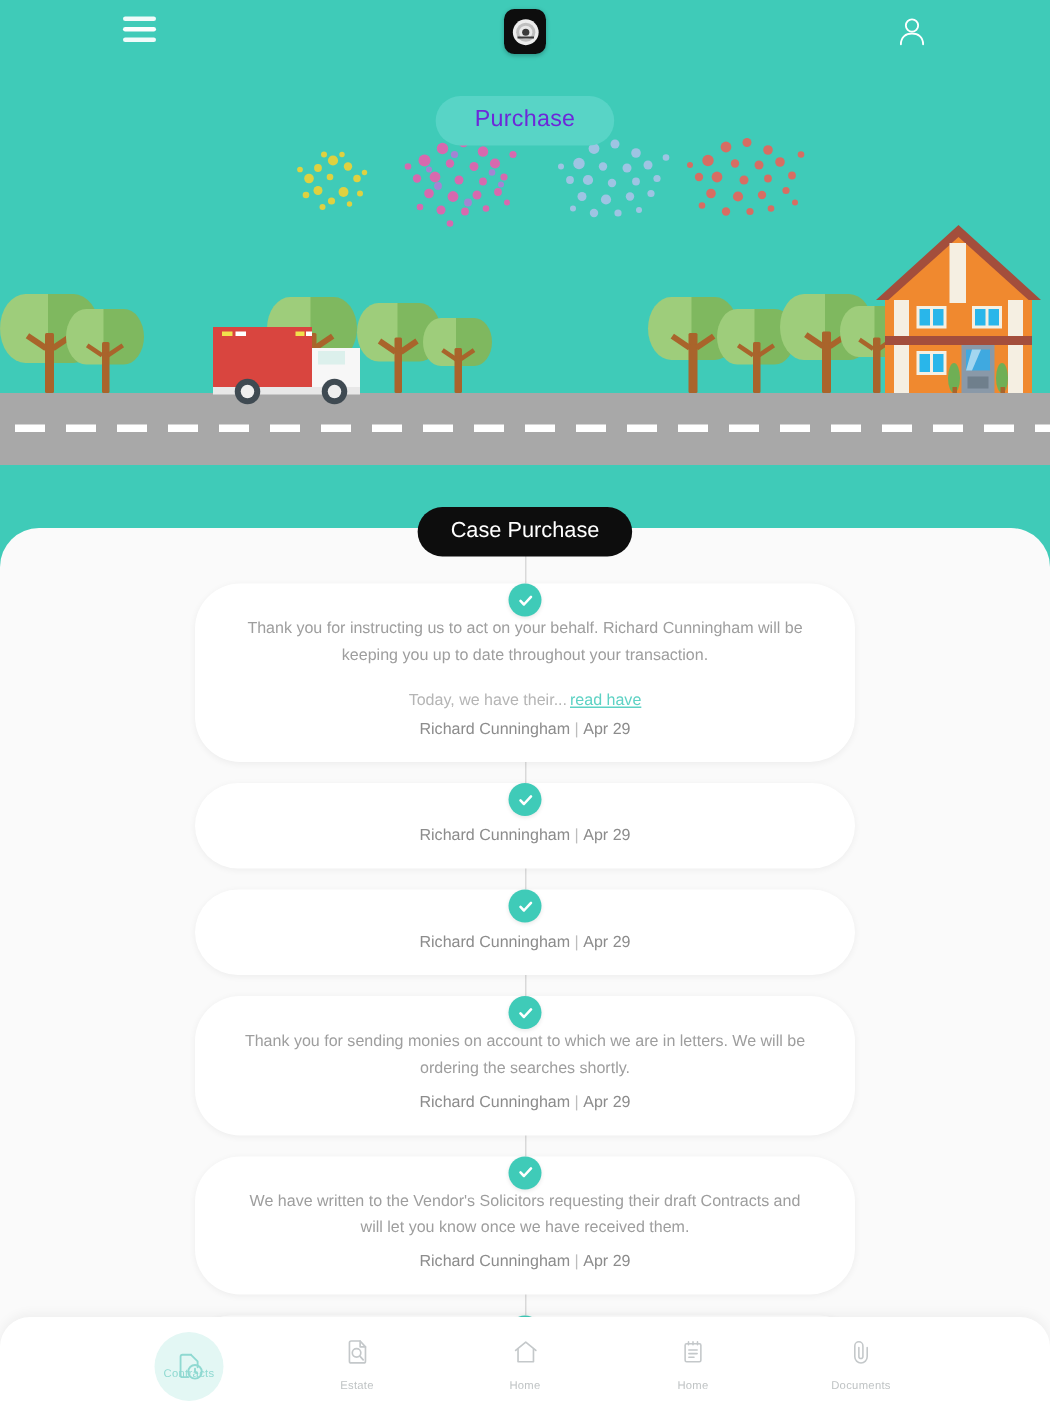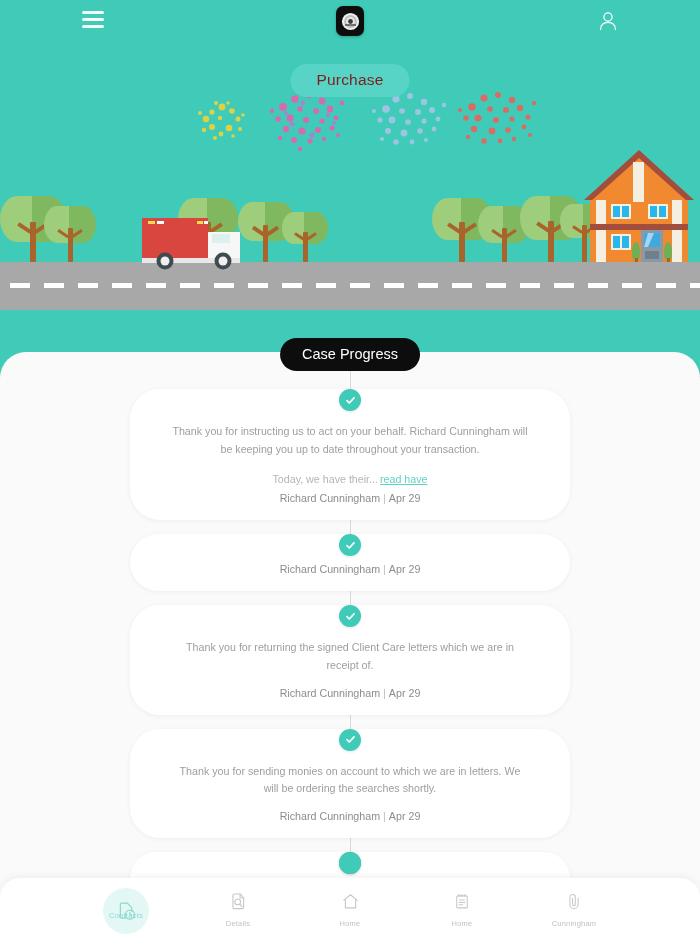--- a/index.html
+++ b/index.html
@@ -16,21 +16,21 @@
   .hamburger{position:absolute;left:82px;top:11px;width:22px;height:18px;cursor:pointer;}
   .hamburger i{display:block;height:2.5px;background:#ffffff;border-radius:2px;margin-bottom:4.5px;opacity:.92;}
   .hamburger i:nth-child(2){opacity:.98;}
   .logo{position:absolute;left:336px;top:6px;width:28px;height:30px;background:#0d0d0d;border-radius:7px;
         display:flex;align-items:center;justify-content:center;box-shadow:0 1px 3px rgba(0,0,0,.25);cursor:pointer;}
   .profile{position:absolute;right:82px;top:10px;width:20px;height:22px;cursor:pointer;}
 
   
   .hero{position:absolute;top:0;left:0;width:700px;height:352px;overflow:hidden;}
   .purchase-pill{position:absolute;left:50%;transform:translateX(-50%);top:64px;
-      background:#58D4C6;color:#7f1d1d;border-radius:20px;padding:7px 26px 8px;
+      background:#58D4C6;color:#6d28d9;border-radius:20px;padding:7px 26px 8px;
       font-size:15.5px;letter-spacing:.2px;cursor:pointer;z-index:20;white-space:nowrap;}
 
   .blossoms{position:absolute;top:85px;left:0;width:700px;height:80px;z-index:5;}
   .ground{position:absolute;left:0;top:262px;width:700px;height:48px;background:#A8A8A8;}
   .dashes{position:absolute;left:0;top:283px;width:700px;height:6px;}
   .dash{position:absolute;top:0;width:20px;height:5px;background:#ffffff;}
   .teal-bottom{position:absolute;left:0;top:310px;width:700px;height:42px;background:#3FCBB8;}
 
   .tree{position:absolute;}
   .tree .crown{position:absolute;left:0;top:0;border-radius:50%;}
@@ -51,21 +51,21 @@
   .timeline{position:absolute;left:0;top:0;width:700px;padding-top:26px;}
   .tl-line{position:absolute;left:349.5px;top:0;width:1.5px;background:#D9D9D9;z-index:16;}
 
   .step{position:relative;width:700px;margin-bottom:14px;}
   .check{position:absolute;left:50%;transform:translateX(-50%);top:0;width:22px;height:22px;border-radius:50%;
          background:#3FCBB8;z-index:22;display:flex;align-items:center;justify-content:center;
          box-shadow:0 1px 3px rgba(0,0,0,.10);}
   .check svg{display:block;}
   .card{position:relative;margin:11px auto 0;width:440px;background:#ffffff;border-radius:30px;
         box-shadow:0 1px 5px rgba(0,0,0,.055);padding:22px 30px 16px;box-sizing:border-box;text-align:center;z-index:18;}
-  .card .body{color:#9E9E9E;font-size:10.7px;line-height:1.65;margin:12px;}
+  .card .body{color:#9E9E9E;font-size:10.7px;line-height:1.65;margin:0;}
   .card .sent-row{margin-top:15px;color:#B5B5B5;font-size:10.7px;}
   .card .readmore{color:#5ED2C4;text-decoration:underline;margin-left:2px;cursor:pointer;}
   .card .meta{margin-top:7px;color:#8C8C8C;font-size:10.7px;}
   .card .meta .sep{color:#BDBDBD;margin:0 3px;}
 
   
   .navbar{position:absolute;left:0;bottom:0;width:700px;height:56px;background:#FFFFFF;
           border-radius:20px 20px 0 0;box-shadow:0 -2px 8px rgba(0,0,0,.05);z-index:60;
           display:flex;align-items:center;justify-content:space-around;padding:0 70px;box-sizing:border-box;}
   .navitem{display:flex;flex-direction:column;align-items:center;justify-content:center;
@@ -379,52 +379,55 @@
             <div class="meta"><span>Richard Cunningham</span><span class="sep">|</span><span>Apr 29</span></div>
           </div>
         </div>
         <div class="step">
           <div class="check">
             <svg width="11" height="11" viewBox="0 0 11 11">
               <path d="M2,5.6 L4.3,8 L9,2.9" stroke="#FFFFFF" stroke-width="1.7" fill="none" stroke-linecap="round" stroke-linejoin="round"></path>
             </svg>
           </div>
           <div class="card">
-            <p class="body">Thank you for returning the signed Client Care letters which we are in receipt of.</p>
             <div class="meta"><span>Richard Cunningham</span><span class="sep">|</span><span>Apr 29</span></div>
           </div>
         </div>
         <div class="step">
           <div class="check">
             <svg width="11" height="11" viewBox="0 0 11 11">
               <path d="M2,5.6 L4.3,8 L9,2.9" stroke="#FFFFFF" stroke-width="1.7" fill="none" stroke-linecap="round" stroke-linejoin="round"></path>
             </svg>
           </div>
           <div class="card">
             <p class="body">Thank you for sending monies on account to which we are in letters.  We will be ordering the searches shortly.</p>
             <div class="meta"><span>Richard Cunningham</span><span class="sep">|</span><span>Apr 29</span></div>
           </div>
         </div>
         <div class="step">
           <div class="check">
             <svg width="11" height="11" viewBox="0 0 11 11">
               <path d="M2,5.6 L4.3,8 L9,2.9" stroke="#FFFFFF" stroke-width="1.7" fill="none" stroke-linecap="round" stroke-linejoin="round"></path>
             </svg>
           </div>
+          <div class="card">
+            <p class="body">We have written to the Vendor's Solicitors requesting their draft Contracts and will let you know once we have received them.</p>
+            <div class="meta"><span>Richard Cunningham</span><span class="sep">|</span><span>Apr 29</span></div>
+          </div>
         </div>
         <div class="step">
           <div class="check"></div>
           <div class="card" style="min-height: 46px; padding: 20px 30px;">
             <p class="body"></p>
           </div>
         </div>
       </div>
   </div>
 
-  <div class="case-badge">Case Progress</div>
+  <div class="case-badge">Case Purchase</div>
 
   <div class="navbar" id="navbar">
       <div class="navitem active">
         <div class="ico">
           <svg width="21" height="21" viewBox="0 0 24 24" fill="none" stroke="#8FD9D1" stroke-width="1.4" stroke-linecap="round" stroke-linejoin="round">
             <path d="M13 2.5H6.5a1.5 1.5 0 0 0-1.5 1.5v14a1.5 1.5 0 0 0 1.5 1.5H11"></path>
             <path d="M13 2.5 18 7.5V12"></path>
             <circle cx="16" cy="15.5" r="5.2"></circle>
             <path d="M16 13v2.6l1.8 1.1"></path>
           </svg>
@@ -433,21 +436,21 @@
       </div>
       <div class="navitem">
         <div class="ico">
           <svg width="19" height="19" viewBox="0 0 24 24" fill="none" stroke="#C4C8CA" stroke-width="1.4" stroke-linecap="round" stroke-linejoin="round">
             <path d="M14 2.5H6.5A1.5 1.5 0 0 0 5 4v15.5A1.5 1.5 0 0 0 6.5 21H17a1.5 1.5 0 0 0 1.5-1.5V7.5z"></path>
             <path d="M14 2.5V7.5h4.5"></path>
             <circle cx="11" cy="12.5" r="3.6"></circle>
             <path d="M13.8 15.3 16.6 18.4"></path>
           </svg>
         </div>
-        <div class="lbl">Details</div>
+        <div class="lbl">Estate</div>
       </div>
       <div class="navitem">
         <div class="ico">
           <svg width="19" height="19" viewBox="0 0 24 24" fill="none" stroke="#C4C8CA" stroke-width="1.4" stroke-linecap="round" stroke-linejoin="round">
             <path d="M3.5 10.5 12 3.5l8.5 7"></path>
             <path d="M5.5 9.5V20h13V9.5"></path>
           </svg>
         </div>
         <div class="lbl">Home</div>
       </div>
@@ -460,17 +463,17 @@
           </svg>
         </div>
         <div class="lbl">Home</div>
       </div>
       <div class="navitem">
         <div class="ico">
           <svg width="18" height="20" viewBox="0 0 24 24" fill="none" stroke="#C4C8CA" stroke-width="1.4" stroke-linecap="round" stroke-linejoin="round">
             <path d="M17.5 8.5v8.2a5.5 5.5 0 0 1-11 0V7a3.6 3.6 0 0 1 7.2 0v9.4a1.8 1.8 0 0 1-3.6 0V8.5"></path>
           </svg>
         </div>
-        <div class="lbl">Cunningham</div>
+        <div class="lbl">Documents</div>
       </div>
     </div>
 
 </div>
 
 </body></html>

